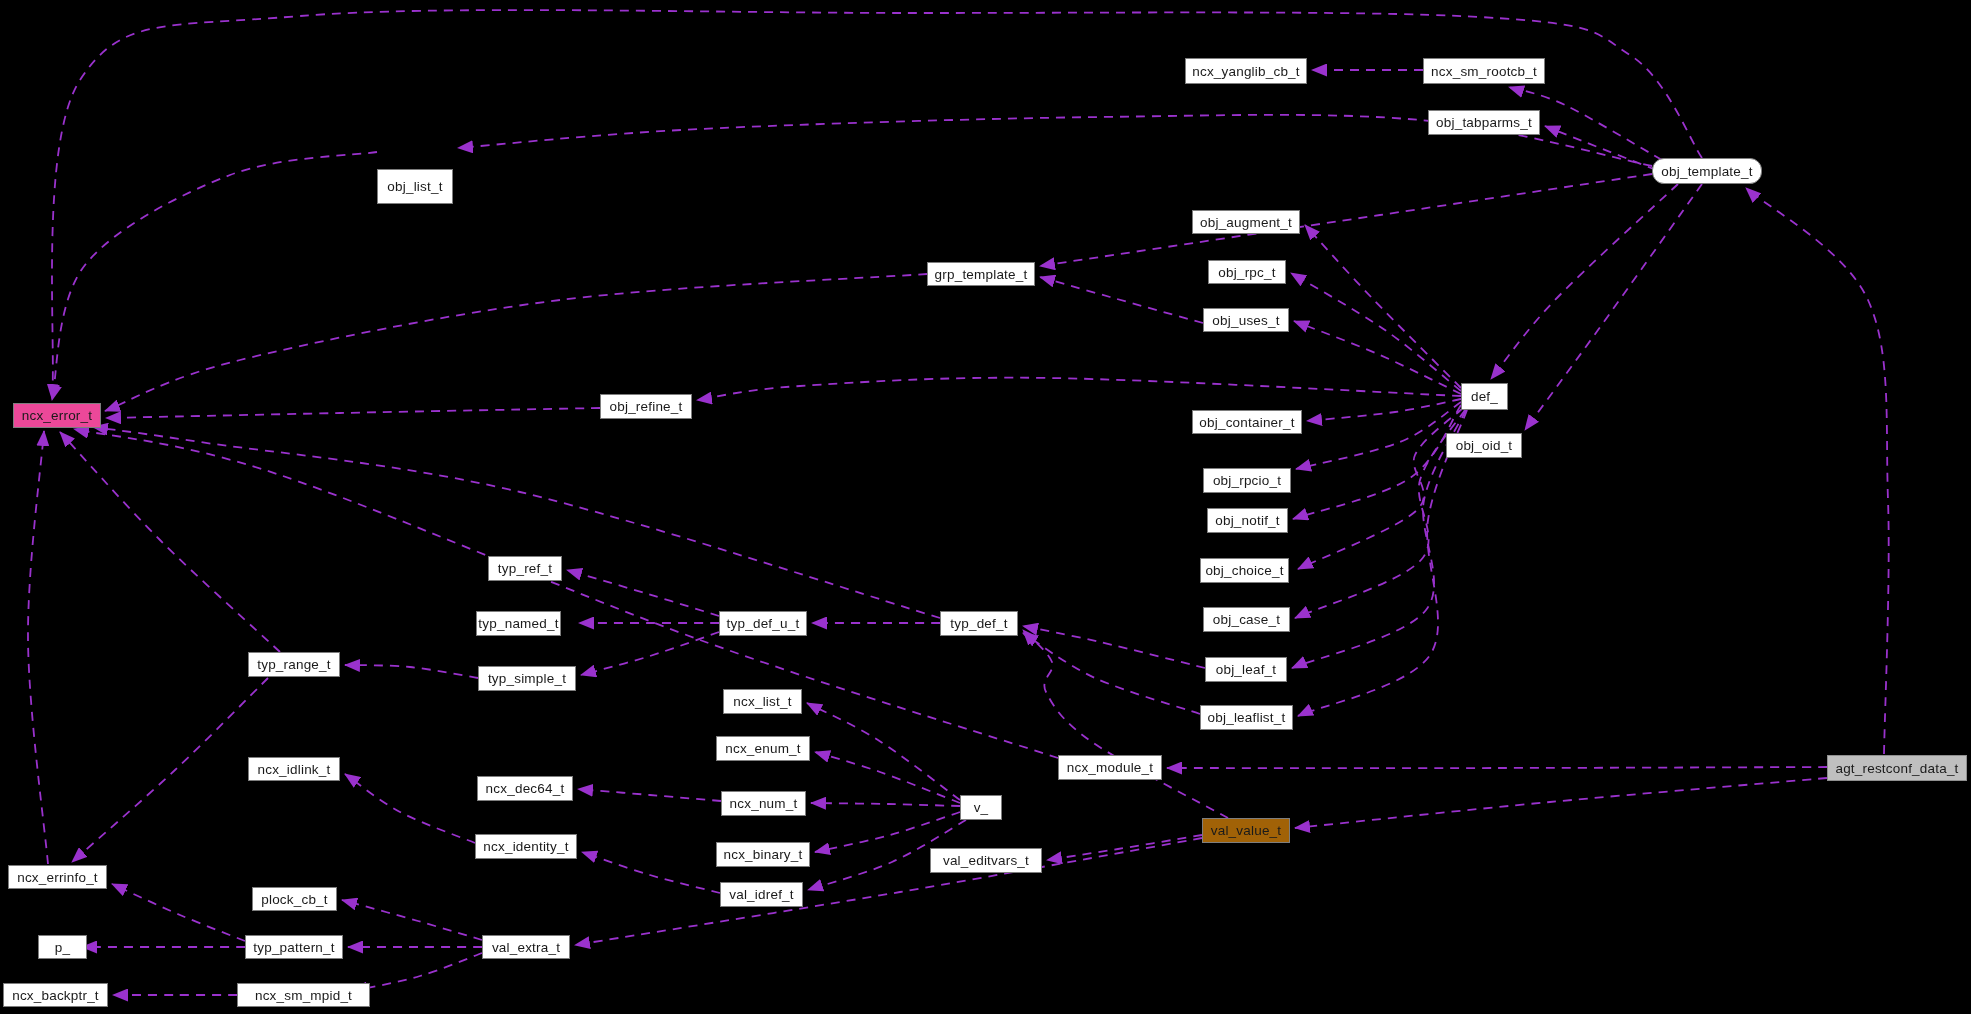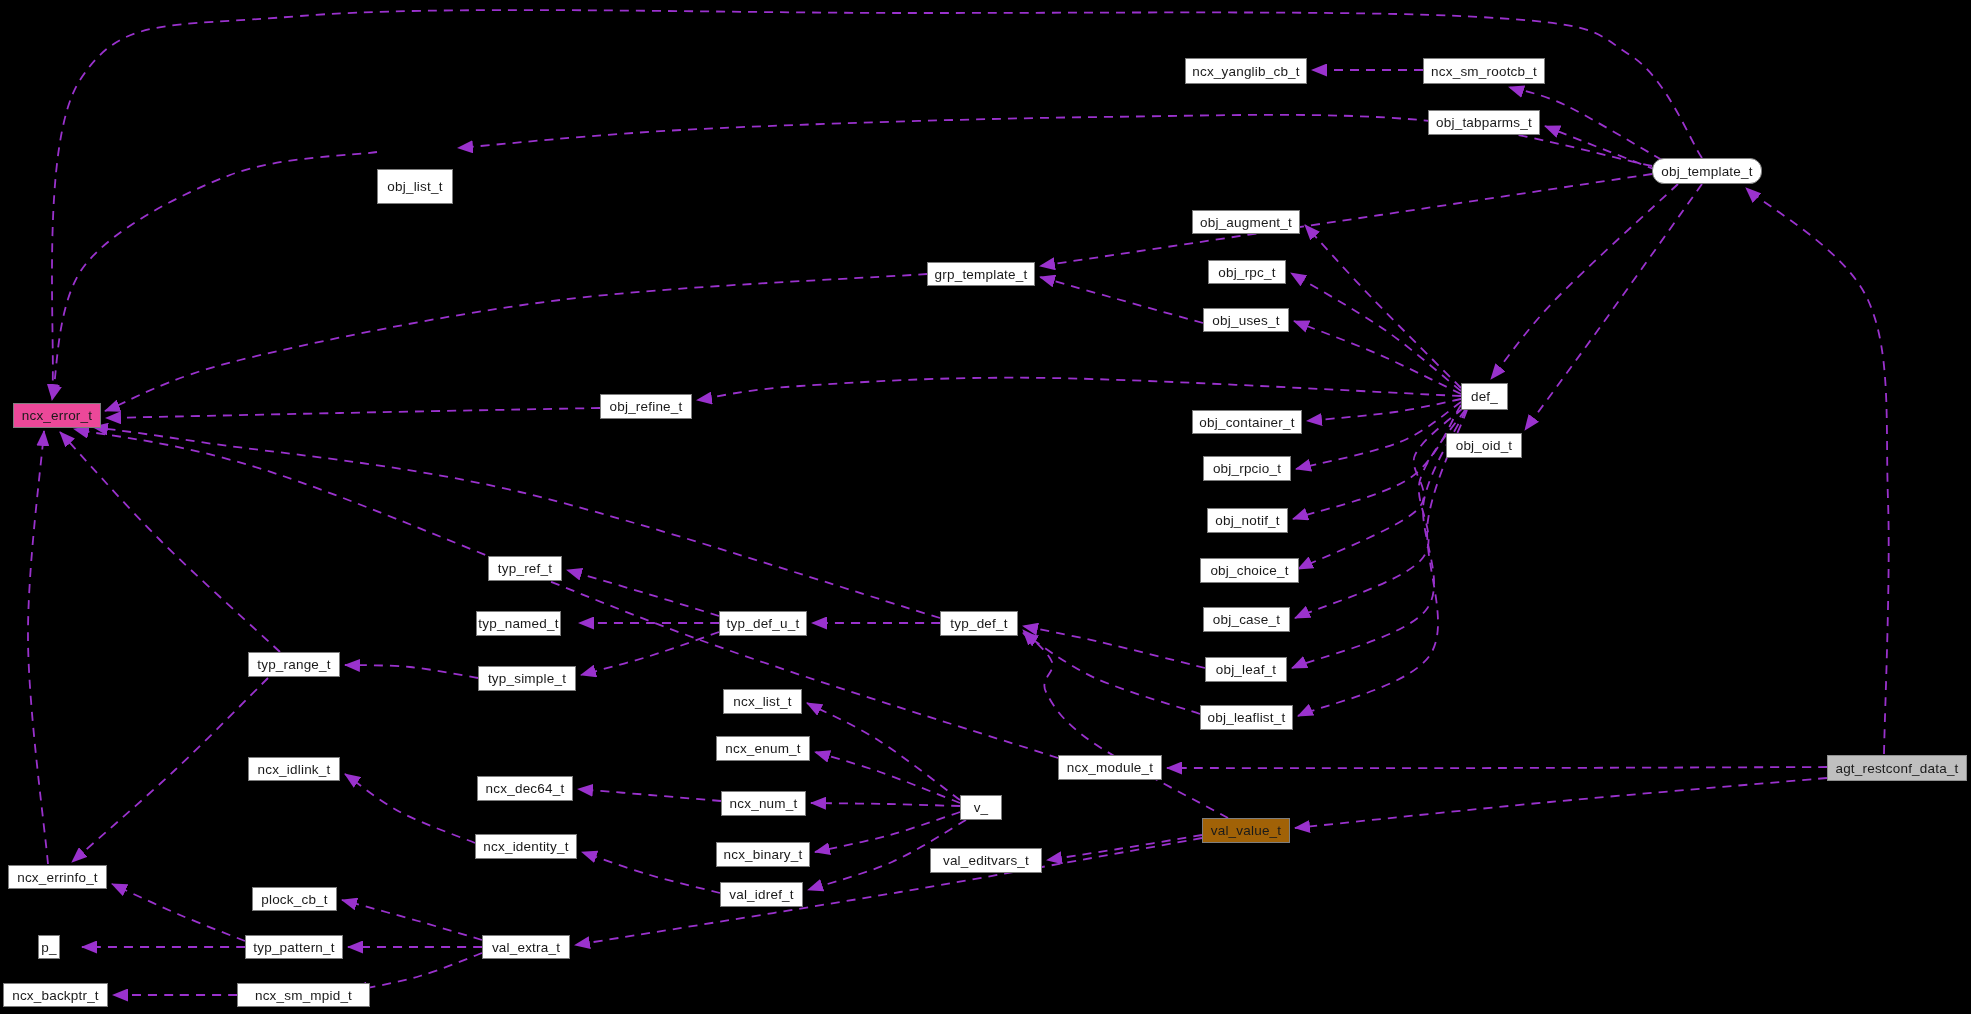--- a/index.html
+++ b/index.html
@@ -112,27 +112,27 @@
     </div>
     <div class="node" style="left: 1461px; top: 383px; width: 47px; height: 27px; background: rgb(255, 255, 255); border-color: rgb(126, 126, 126); color: rgb(26, 26, 26);">
       <span>def_</span>
     </div>
     <div class="node" style="left: 1192px; top: 410px; width: 110px; height: 24px; background: rgb(255, 255, 255); border-color: rgb(126, 126, 126); color: rgb(26, 26, 26);">
       <span>obj_container_t</span>
     </div>
     <div class="node" style="left: 1446px; top: 433px; width: 76px; height: 25px; background: rgb(255, 255, 255); border-color: rgb(126, 126, 126); color: rgb(26, 26, 26);">
       <span>obj_oid_t</span>
     </div>
-    <div class="node" style="left: 1203px; top: 456px; width: 88px; height: 25px; background: rgb(255, 255, 255); border-color: rgb(126, 126, 126); color: rgb(26, 26, 26);">
+    <div class="node" style="left: 1203px; top: 468px; width: 88px; height: 25px; background: rgb(255, 255, 255); border-color: rgb(126, 126, 126); color: rgb(26, 26, 26);">
       <span>obj_rpcio_t</span>
     </div>
     <div class="node" style="left: 1207px; top: 508px; width: 81px; height: 25px; background: rgb(255, 255, 255); border-color: rgb(126, 126, 126); color: rgb(26, 26, 26);">
       <span>obj_notif_t</span>
     </div>
-    <div class="node" style="left: 1200px; top: 558px; width: 99px; height: 25px; background: rgb(255, 255, 255); border-color: rgb(126, 126, 126); color: rgb(26, 26, 26);">
+    <div class="node" style="left: 1200px; top: 558px; width: 89px; height: 25px; background: rgb(255, 255, 255); border-color: rgb(126, 126, 126); color: rgb(26, 26, 26);">
       <span>obj_choice_t</span>
     </div>
     <div class="node" style="left: 1203px; top: 607px; width: 87px; height: 25px; background: rgb(255, 255, 255); border-color: rgb(126, 126, 126); color: rgb(26, 26, 26);">
       <span>obj_case_t</span>
     </div>
     <div class="node" style="left: 1205px; top: 657px; width: 82px; height: 25px; background: rgb(255, 255, 255); border-color: rgb(126, 126, 126); color: rgb(26, 26, 26);">
       <span>obj_leaf_t</span>
     </div>
     <div class="node" style="left: 1200px; top: 705px; width: 93px; height: 25px; background: rgb(255, 255, 255); border-color: rgb(126, 126, 126); color: rgb(26, 26, 26);">
       <span>obj_leaflist_t</span>
@@ -190,21 +190,21 @@
     </div>
     <div class="node" style="left: 1827px; top: 755px; width: 140px; height: 26px; background: rgb(191, 191, 191); border-color: rgb(143, 143, 143); color: rgb(26, 26, 26);">
       <span>agt_restconf_data_t</span>
     </div>
     <div class="node" style="left: 8px; top: 865px; width: 99px; height: 24px; background: rgb(255, 255, 255); border-color: rgb(126, 126, 126); color: rgb(26, 26, 26);">
       <span>ncx_errinfo_t</span>
     </div>
     <div class="node" style="left: 252px; top: 887px; width: 85px; height: 24px; background: rgb(255, 255, 255); border-color: rgb(126, 126, 126); color: rgb(26, 26, 26);">
       <span>plock_cb_t</span>
     </div>
-    <div class="node" style="left: 38px; top: 935px; width: 22px; height: 24px; background: rgb(255, 255, 255); border-color: rgb(126, 126, 126); color: rgb(26, 26, 26);">
+    <div class="node" style="left: 38px; top: 935px; width: 49px; height: 24px; background: rgb(255, 255, 255); border-color: rgb(126, 126, 126); color: rgb(26, 26, 26);">
       <span>p_</span>
     </div>
     <div class="node" style="left: 245px; top: 935px; width: 98px; height: 24px; background: rgb(255, 255, 255); border-color: rgb(126, 126, 126); color: rgb(26, 26, 26);">
       <span>typ_pattern_t</span>
     </div>
     <div class="node" style="left: 482px; top: 935px; width: 88px; height: 24px; background: rgb(255, 255, 255); border-color: rgb(126, 126, 126); color: rgb(26, 26, 26);">
       <span>val_extra_t</span>
     </div>
     <div class="node" style="left: 3px; top: 983px; width: 105px; height: 24px; background: rgb(255, 255, 255); border-color: rgb(126, 126, 126); color: rgb(26, 26, 26);">
       <span>ncx_backptr_t</span>

